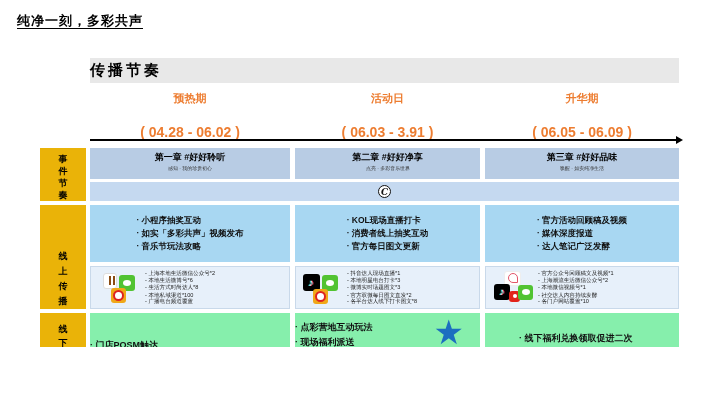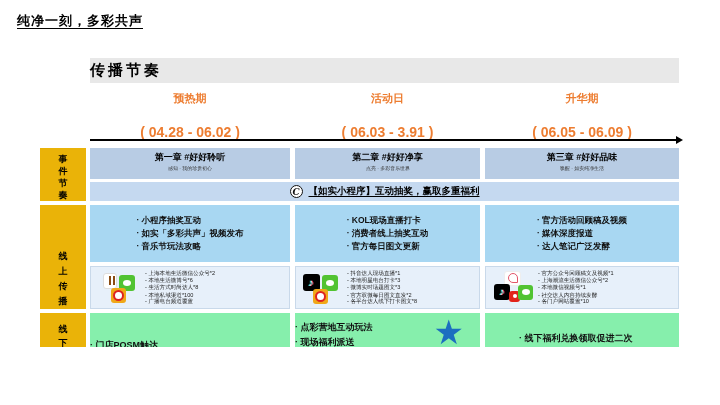--- a/index.html
+++ b/index.html
@@ -124,21 +124,20 @@
     <div class="ch-title">第二章 #好好净享</div>
     <div class="ch-sub">点亮 · 多彩音乐世界</div>
   </div>
   <div class="chapter c3">
     <div class="ch-title">第三章 #好好品味</div>
     <div class="ch-sub">唤醒 · 如实纯净生活</div>
   </div>
 
   <div class="banner">
     <div class="cola-icon">C</div>
-    <div class="banner-text">【如实小程序】互动抽奖，赢取多重福利</div>
   </div>
 
   <div class="bullets-box c1">
     <ul class="blist">
       <li>小程序抽奖互动</li>
       <li>如实「多彩共声」视频发布</li>
       <li>音乐节玩法攻略</li>
     </ul>
   </div>
   <div class="bullets-box c2">

